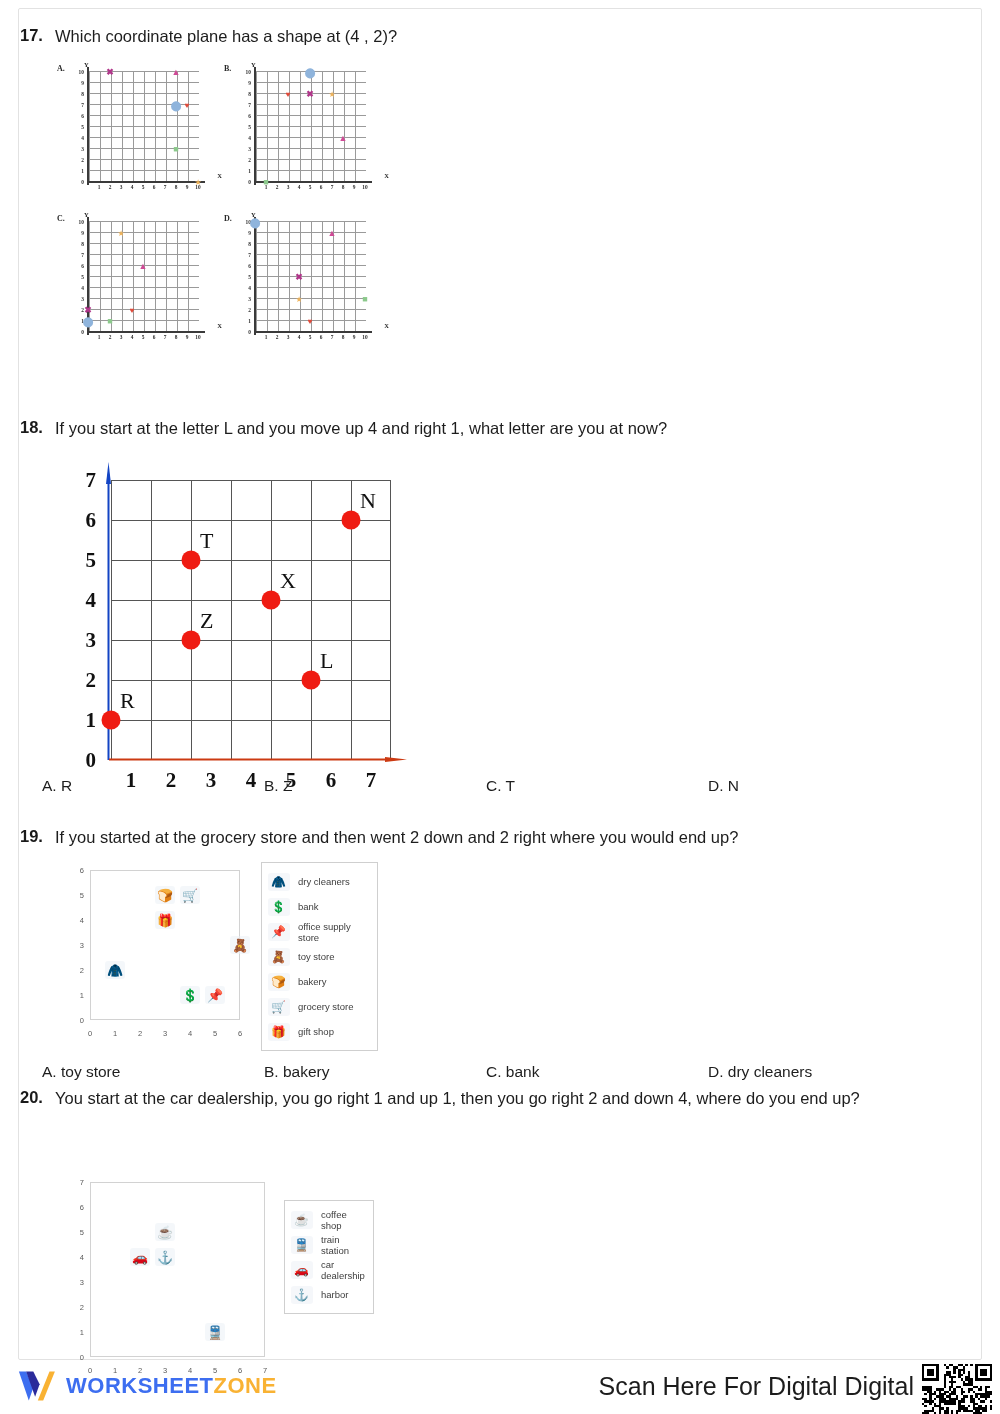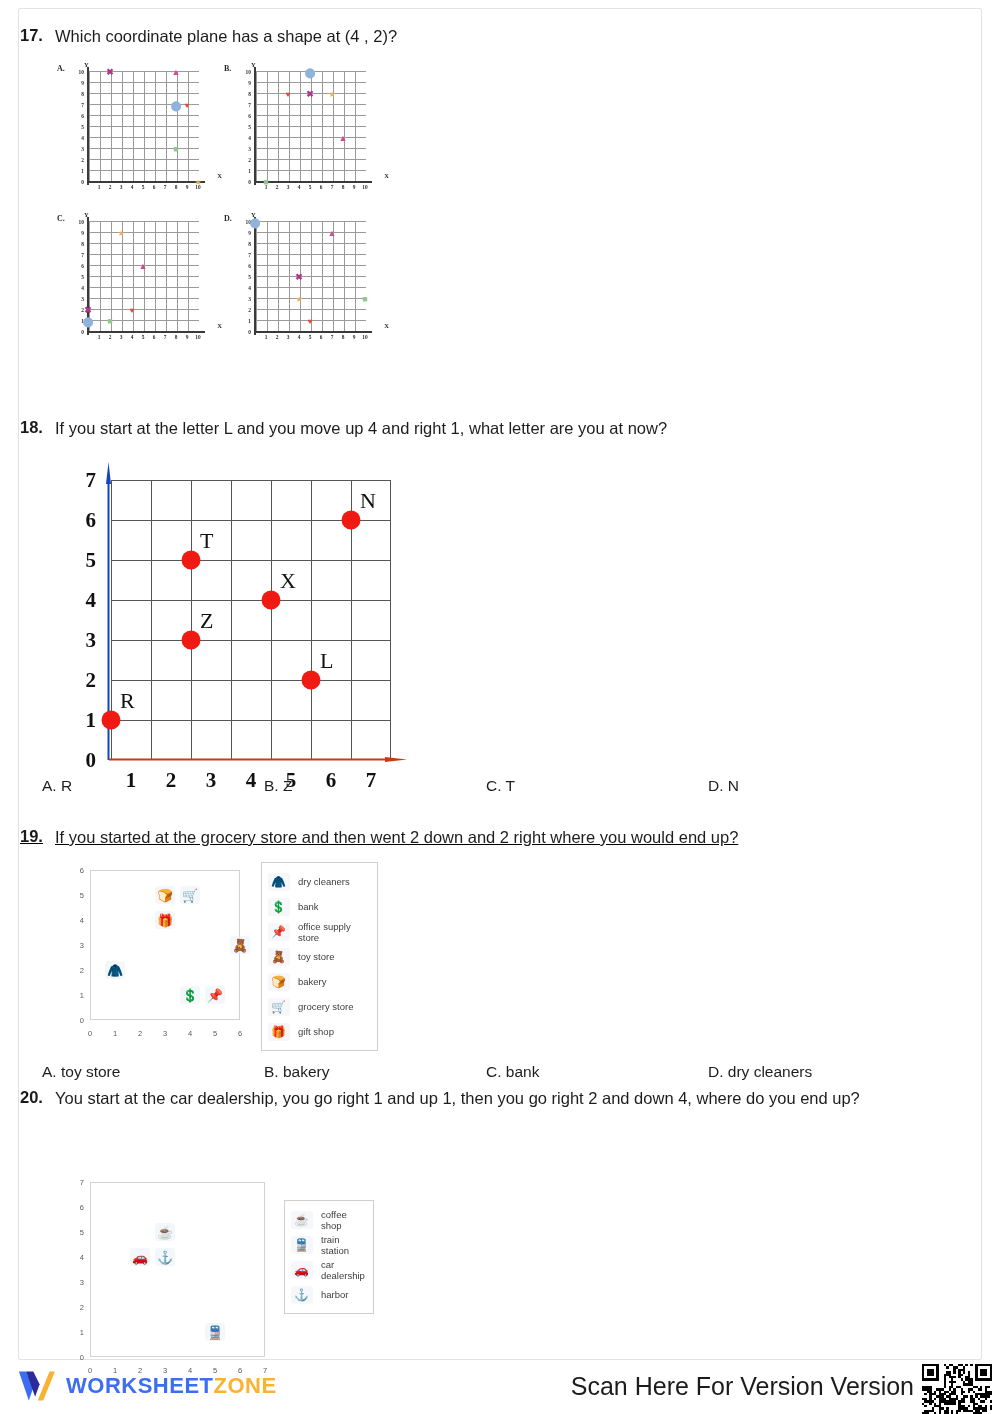--- a/index.html
+++ b/index.html
@@ -410,21 +410,21 @@
       <div class="bg-plabel" style="left: 350px; top: 68px;">N</div>
     </div>
 
   <div class="answers" style="top:777px;">
     <span class="opt opt-a">A. R</span>
     <span class="opt opt-b">B. Z</span>
     <span class="opt opt-c">C. T</span>
     <span class="opt opt-d">D. N</span>
   </div>
 
-  <div class="q-block" style="top:827px;text-decoration:underline;">
+  <div class="q-block" style="top:827px;">
     <div class="q-head">
       <span class="q-num">19.</span>
       <span class="q-text">If you started at the grocery store and then went 2 down and 2 right where you would end up?</span>
     </div>
   </div>
 
   <div class="map" id="q19-map" style="left:62px; top:864px; width:200px; height:185px;">
     <div class="map-grid" style="left:28px; top:6px; width:150px; height:150px;"></div>
   <div class="map-tick ty" style="left: 8px; top: 156px;">0</div>
       <div class="map-tick ty" style="left: 8px; top: 131px;">1</div>
@@ -539,21 +539,21 @@
     <div class="logo">
       <svg class="logo-mark" viewBox="0 0 44 40">
         <path d="M3 4 L14 36 L19 22 L11 4 Z" fill="#3d6ef0"></path>
         <path d="M11 4 L21 32 L26 18 L19 4 Z" fill="#2b2b9b"></path>
         <path d="M24 36 L37 4 L43 4 L30 36 Z" fill="#f9b233"></path>
       </svg>
       <span class="logo-text">
         <span class="logo-w">WORKSHEET</span><span class="logo-z">ZONE</span>
       </span>
     </div>
-    <div class="scan-text">Scan Here For Version Version</div>
+    <div class="scan-text">Scan Here For Digital Digital</div>
     <svg class="qr" viewBox="0 0 29 29" shape-rendering="crispEdges">
       <rect width="29" height="29" fill="#fff"></rect>
       <g fill="#000" id="qr-cells">
           <rect x="0" y="0" width="1" height="1"></rect>
           <rect x="1" y="0" width="1" height="1"></rect>
           <rect x="2" y="0" width="1" height="1"></rect>
           <rect x="3" y="0" width="1" height="1"></rect>
           <rect x="4" y="0" width="1" height="1"></rect>
           <rect x="5" y="0" width="1" height="1"></rect>
           <rect x="6" y="0" width="1" height="1"></rect>

